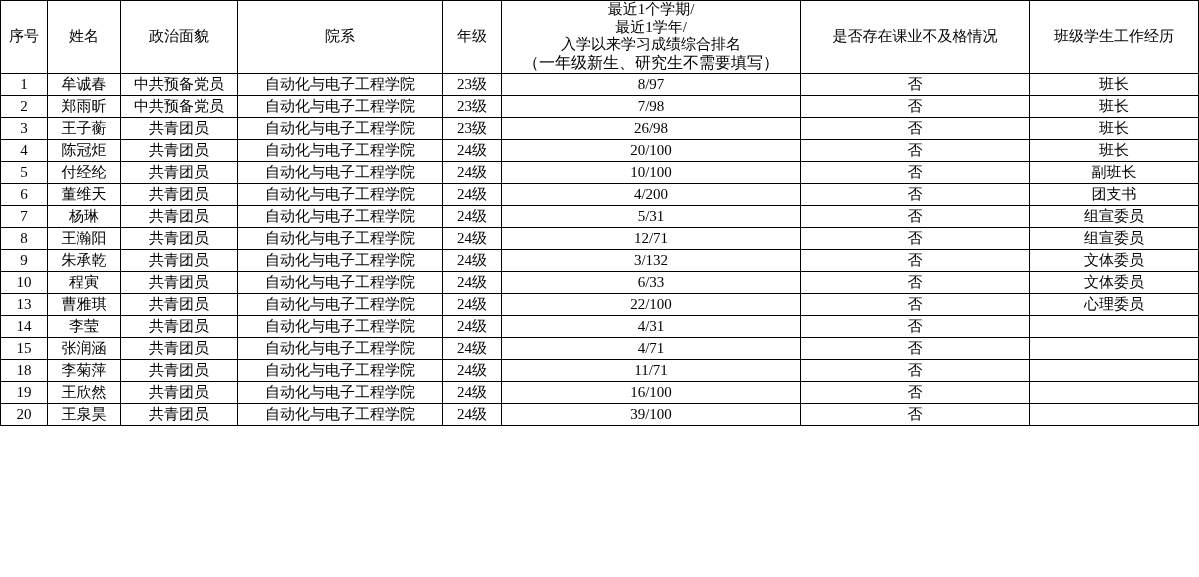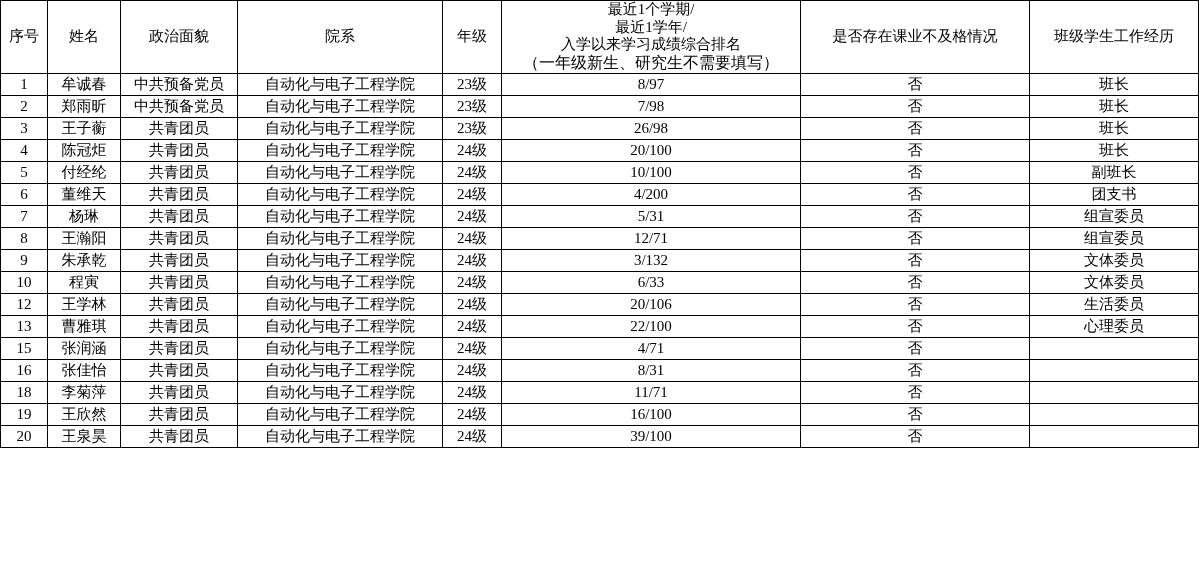--- a/index.html
+++ b/index.html
@@ -194,56 +194,46 @@
           <td>10</td>
           <td>程寅</td>
           <td>共青团员</td>
           <td>自动化与电子工程学院</td>
           <td>24级</td>
           <td>6/33</td>
           <td>否</td>
           <td>文体委员</td>
         </tr>
         <tr>
-          <td>12</td>
-          <td>王学林</td>
-          <td>共青团员</td>
-          <td>自动化与电子工程学院</td>
-          <td>24级</td>
-          <td>20/106</td>
-          <td>否</td>
-          <td>生活委员</td>
-        </tr>
-        <tr>
           <td>13</td>
           <td>曹雅琪</td>
           <td>共青团员</td>
           <td>自动化与电子工程学院</td>
           <td>24级</td>
           <td>22/100</td>
           <td>否</td>
           <td>心理委员</td>
         </tr>
         <tr>
+          <td>14</td>
+          <td>李莹</td>
+          <td>共青团员</td>
+          <td>自动化与电子工程学院</td>
+          <td>24级</td>
+          <td>4/31</td>
+          <td>否</td>
+          <td></td>
+        </tr>
+        <tr>
           <td>15</td>
           <td>张润涵</td>
           <td>共青团员</td>
           <td>自动化与电子工程学院</td>
           <td>24级</td>
           <td>4/71</td>
-          <td>否</td>
-          <td></td>
-        </tr>
-        <tr>
-          <td>16</td>
-          <td>张佳怡</td>
-          <td>共青团员</td>
-          <td>自动化与电子工程学院</td>
-          <td>24级</td>
-          <td>8/31</td>
           <td>否</td>
           <td></td>
         </tr>
         <tr>
           <td>18</td>
           <td>李菊萍</td>
           <td>共青团员</td>
           <td>自动化与电子工程学院</td>
           <td>24级</td>
           <td>11/71</td>

